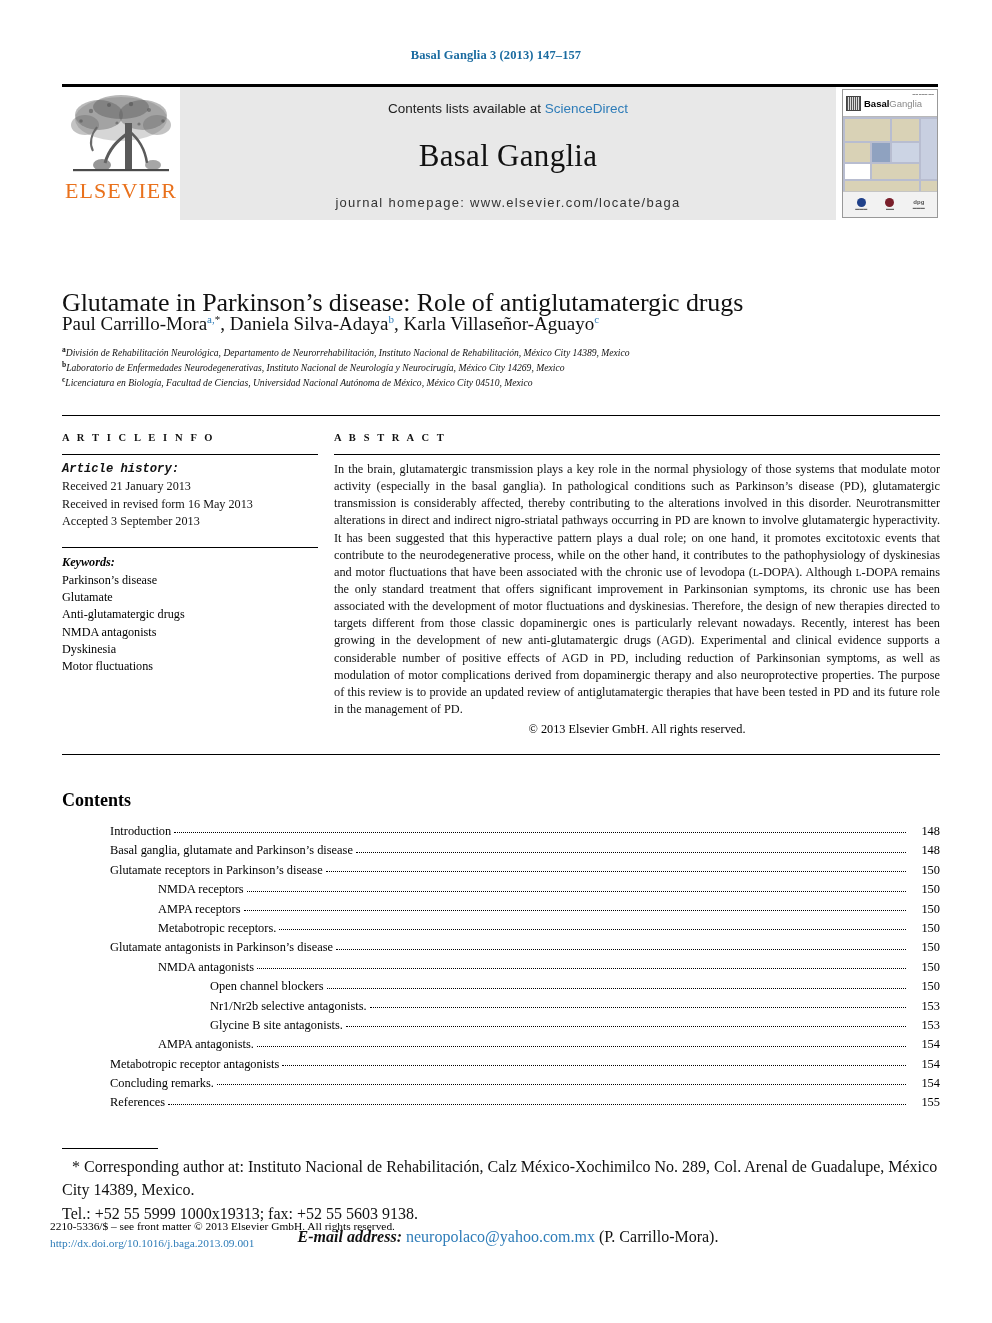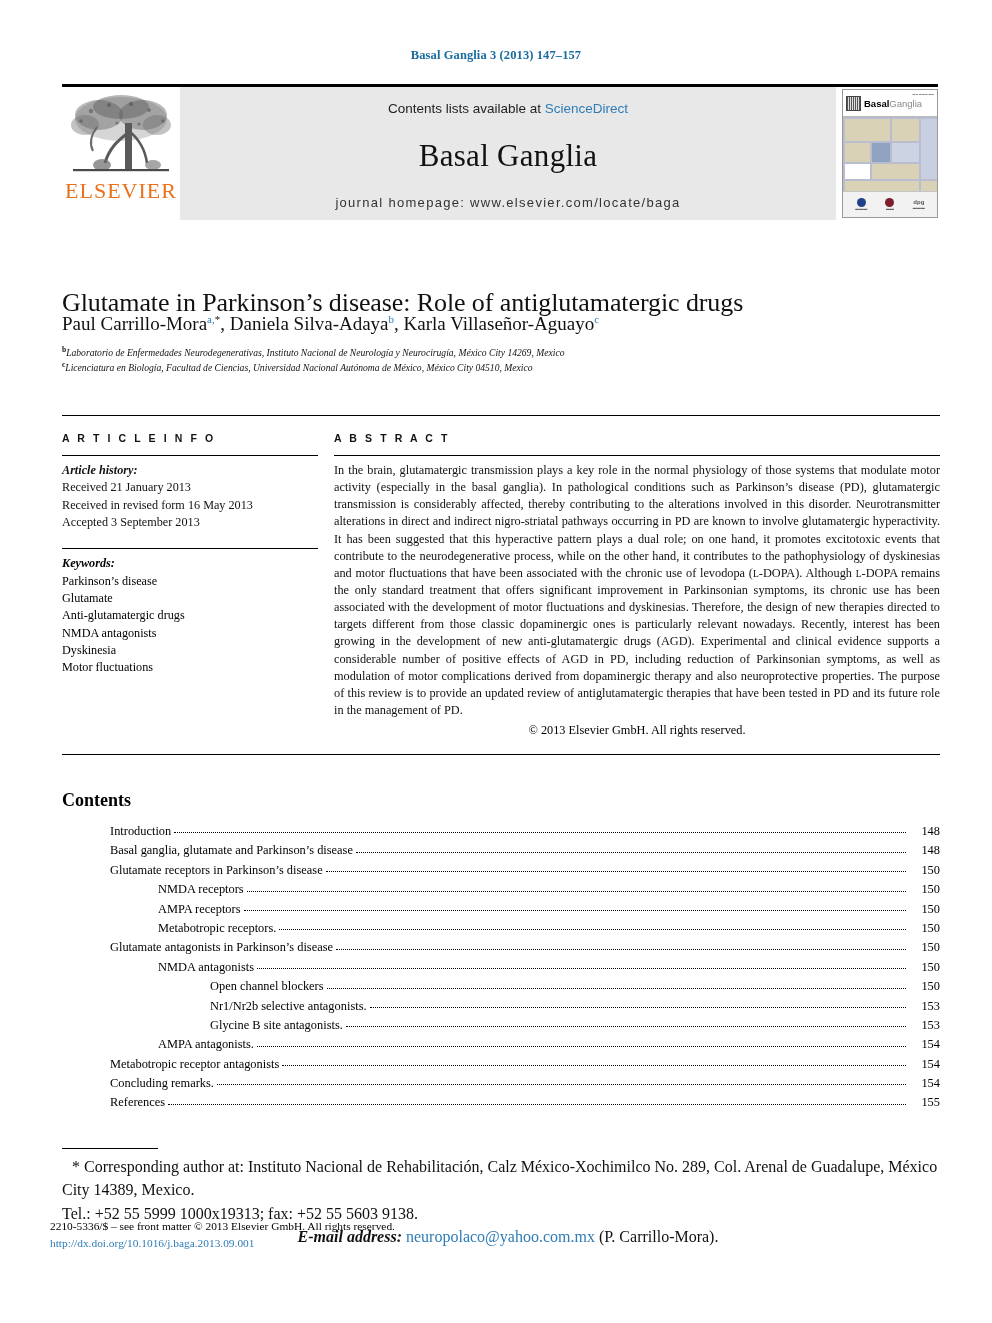--- a/index.html
+++ b/index.html
@@ -150,28 +150,28 @@
     position: absolute; top: 415px; left: 62px;
     width: 878px; height: 340px;
     border-top: 1.5px solid #000;
     border-bottom: 1.5px solid #000;
   }
   .panel-inner { display: flex; height: 100%; padding-top: 16px; }
   .col-info { width: 272px; flex: 0 0 272px; padding-right: 16px; }
   .col-abs  { flex: 1 1 auto; }
 
   .sec-head {
-    font-family: Liberation Sans, sans-serif;
+    font-family: Liberation Serif, serif;
     font-size: 10.5px; font-weight: bold;
     letter-spacing: 2.6px; color: #111;
     margin-bottom: 11px;
   }
   .rule { border-top: 1px solid #000; margin: 0 0 6px 0; }
   .info-block { font-size: 12.2px; line-height: 1.42; color: #111; }
-  .info-block .lbl { font-style: italic; font-weight: bold; }
+  .info-block .lbl { font-style: italic; font-weight: bold; font-family: Liberation Mono, monospace; }
   .kw-block { margin-top: 17px; font-size: 12.2px; line-height: 1.42; }
   .kw-block .lbl { font-style: italic; font-weight: bold; }
 
   .abstract {
     font-size: 12.3px;
     line-height: 1.395;
     text-align: justify;
     color: #111;
   }
   .abstract .small { font-size: 9.6px; vertical-align: 0; }
@@ -295,20 +295,21 @@
     </div>
   </div>
 
   <h1 class="title">Glutamate in Parkinson’s disease: Role of antiglutamatergic drugs</h1>
 
   <div class="authors">
     <span><span>Paul Carrillo-Mora</span><sup>a,</sup><sup class="mark">*</sup></span><span>, </span><span><span>Daniela Silva-Adaya</span><sup>b</sup></span><span>, </span><span><span>Karla Villaseñor-Aguayo</span><sup>c</sup></span>
   </div>
 
   <div class="affils">
+    <div><sup>a</sup><span>División de Rehabilitación Neurológica, Departamento de Neurorrehabilitación, Instituto Nacional de Rehabilitación, México City 14389, Mexico</span></div>
     <div><sup>b</sup><span>Laboratorio de Enfermedades Neurodegenerativas, Instituto Nacional de Neurología y Neurocirugía, México City 14269, Mexico</span></div>
     <div><sup>c</sup><span>Licenciatura en Biología, Facultad de Ciencias, Universidad Nacional Autónoma de México, México City 04510, Mexico</span></div>
   </div>
 
   <div class="panel">
     <div class="panel-inner">
 
       <div class="col-info">
         <div class="sec-head">A R T I C L E   I N F O</div>
         <div class="rule"></div>

